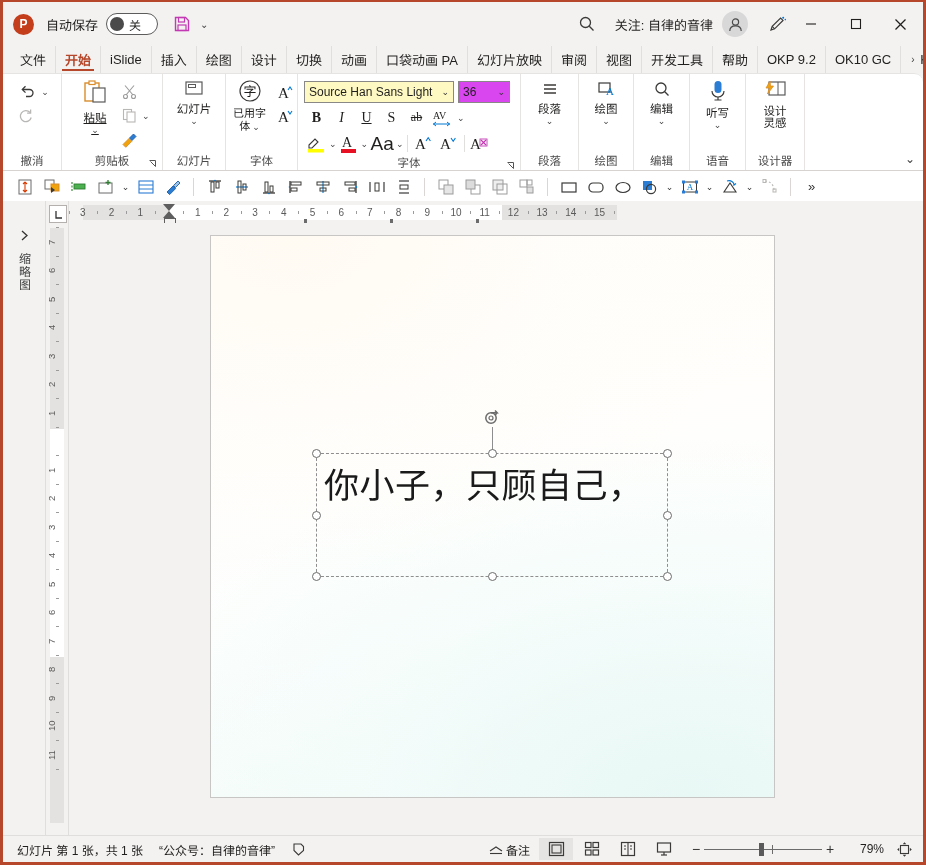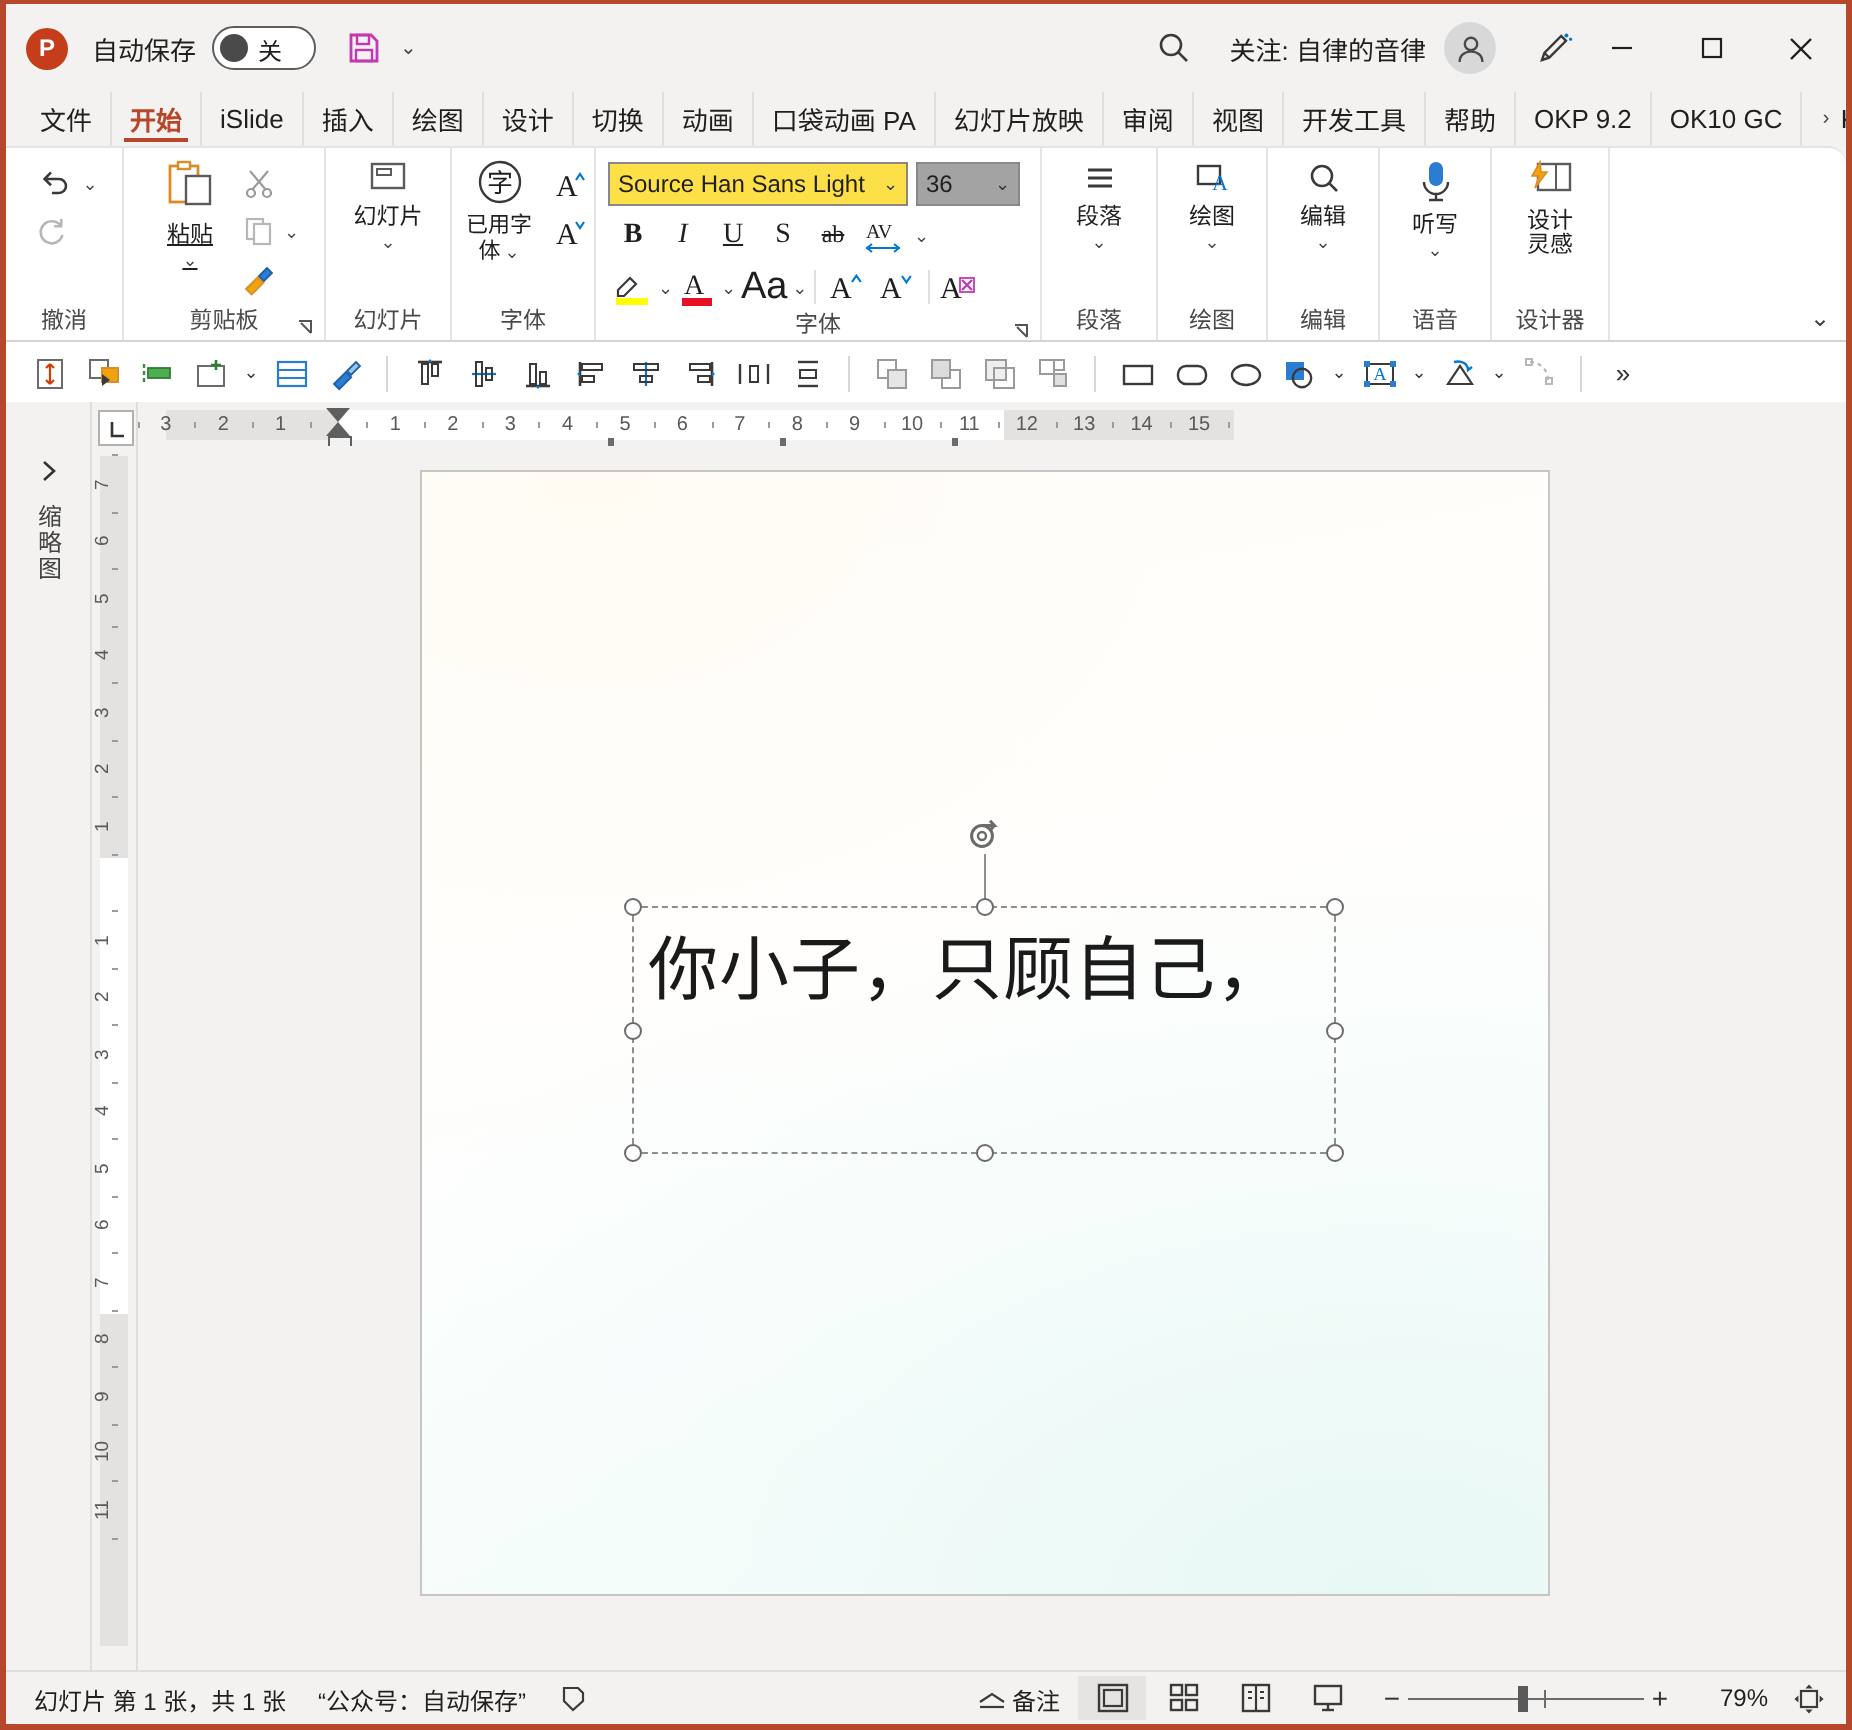--- a/index.html
+++ b/index.html
@@ -165,28 +165,28 @@
     width: 26px; height: 24px;
   }
   .ribbon-collapse {
     position: absolute; right: 8px; bottom: 4px;
     font-size: 12px; color: #444;
   }
 
   
   .fontname {
     width: 150px; height: 22px;
-    border: 1px solid #8a8886; background:#fde047;
+    border: 1px solid #8a8886; background:#fef9c3;
     font-size: 12px; color:#201f1e;
     display:flex; align-items:center; padding-left:4px;
     box-sizing:border-box;
   }
   .fontsize {
     width: 52px; height: 22px;
-    border: 1px solid #8a8886; background:#a3a3a3;
+    border: 1px solid #8a8886; background:#d946ef;
     font-size: 12px; color:#201f1e;
     display:flex; align-items:center; padding-left:4px;
     box-sizing:border-box;
     margin-left: 4px;
   }
   .combo-caret { margin-left:auto; margin-right:4px; font-size:9px; color:#333;}
   .fmtrow { display:flex; align-items:center; margin-top:3px; }
   .fbtn {
     width: 25px; height: 23px;
     display:flex; align-items:center; justify-content:center;
@@ -1109,21 +1109,21 @@
             <div class="handle" style="right:-5px;bottom:-5px;"></div>
           </div>
 
         </div>
       </div>
     </div>
   </div>
 
   <div class="statusbar">
     <div class="sb-item">幻灯片 第 1 张，共 1 张</div>
-    <div class="sb-item">“公众号：自动保存”</div>
+    <div class="sb-item">“公众号：自律的音律”</div>
     <div class="sb-item">
       <svg width="15" height="15" viewBox="0 0 15 15">
         <path d="M3 2h7l2.5 2.5v4L7.5 13 3 8.5z" fill="none" stroke="#3b3a39" stroke-width="1.1"></path>
       </svg>
     </div>
 
     <div class="sb-right">
       <div class="sb-item">
         <span style="margin-right:2px;">
           <svg width="16" height="14" viewBox="0 0 16 14">

